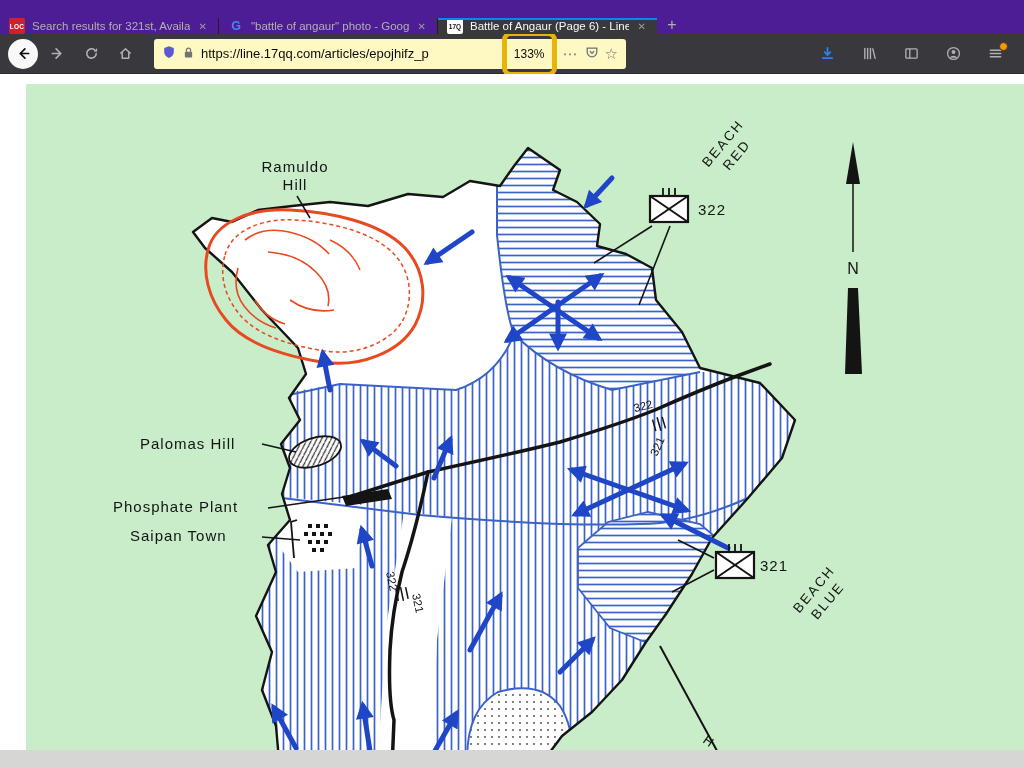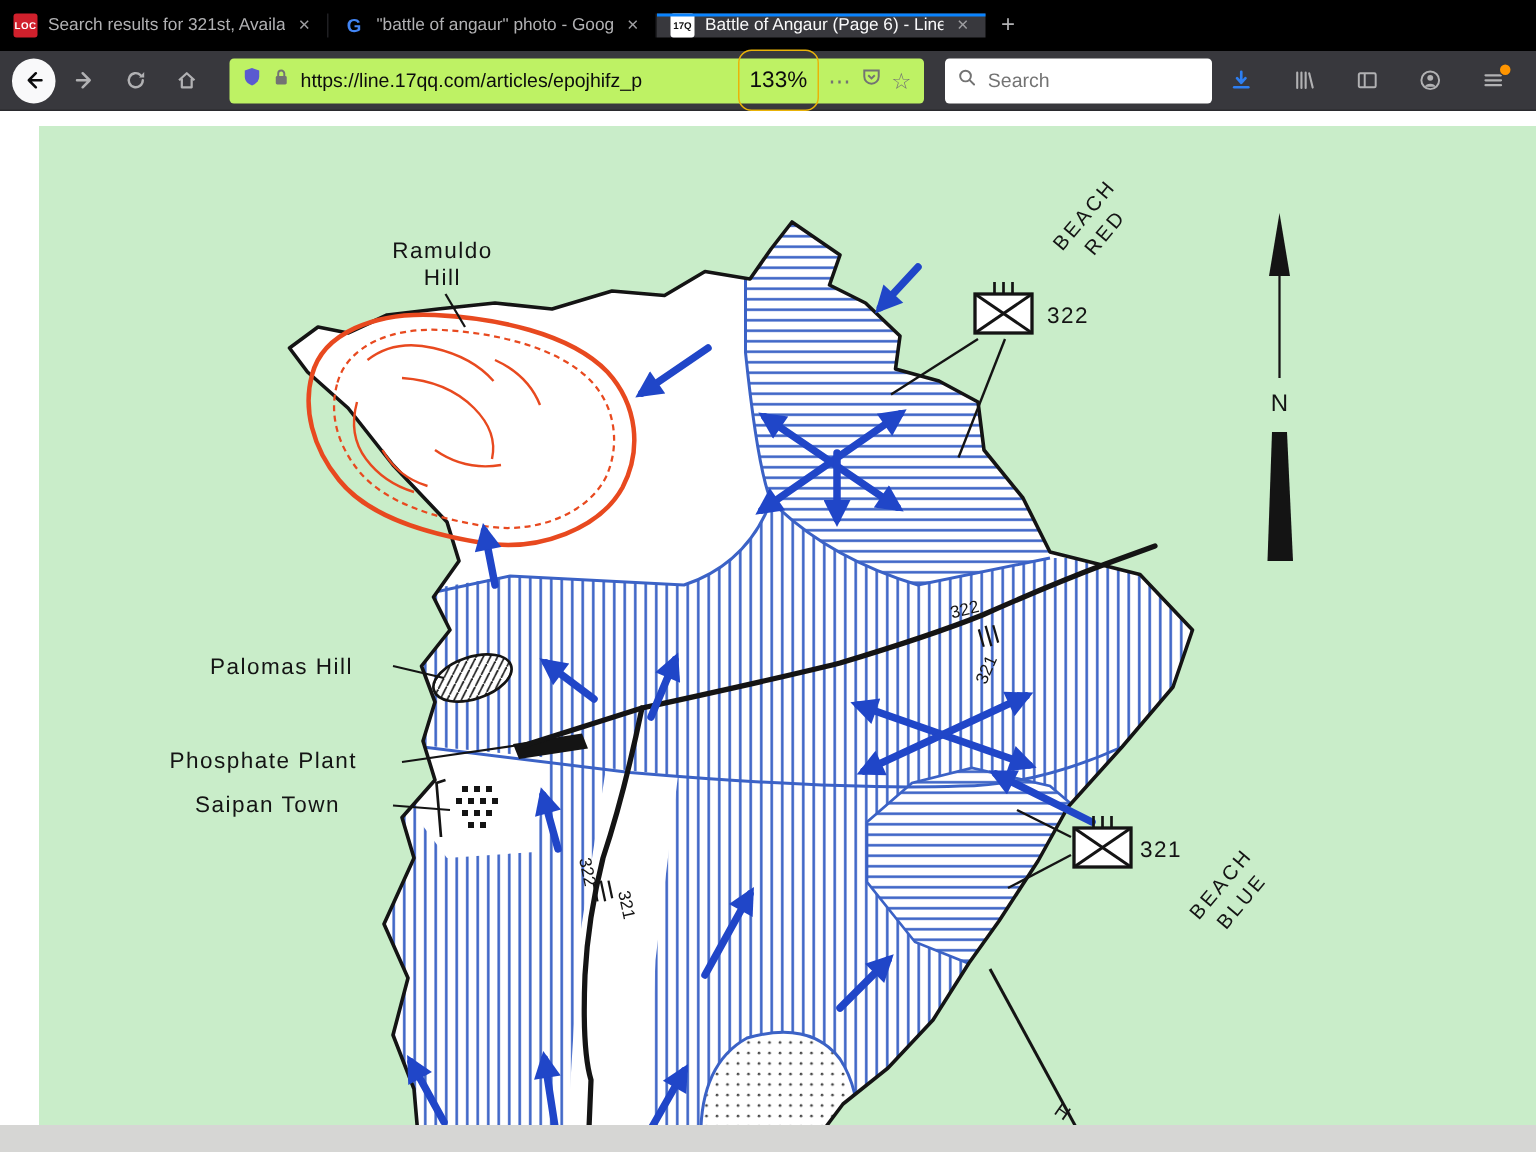--- a/index.html
+++ b/index.html
@@ -1,39 +1,39 @@
 <!DOCTYPE html>
 <html><head>
 <meta charset="utf-8">
 <style>
   html,body{margin:0;padding:0}
   body{width:1024px;height:768px;background:#ffffff;font-family:"Liberation Sans",sans-serif;overflow:hidden;position:relative}
 
   
-  .tabbar{height:34px;background:#000000;display:flex;align-items:center}
+  .tabbar{height:34px;background:#4c1d95;display:flex;align-items:flex-end}
   .tab{width:219px;box-sizing:border-box;display:flex;align-items:center;gap:7px;padding:0 9px;
        color:#b1b1b3;font-size:11.5px;position:relative;border-right:1px solid #1f1f22;cursor:default}
   .tab.active{background:#38383d;color:#f9f9fa;border-right:none}
   .tab.active::before{content:"";position:absolute;top:0;left:0;right:0;height:2px;background:#0a84ff}
   .tab-title{flex:1;white-space:nowrap;overflow:hidden}
   .tab-close{font-size:10px;color:#9d9da0;padding:2px}
   .fav{width:16px;height:16px;display:grid;place-items:center;flex:0 0 16px}
   .fav-loc{background:#d0202c;color:#fff;font-size:6.5px;font-weight:bold;border-radius:2px;letter-spacing:.3px}
   .fav-g{color:#4285f4;font-size:12.5px;font-weight:bold}
   .fav-17{background:#fff;color:#111;font-size:6.5px;font-weight:bold;border-radius:2px}
   .newtab{width:30px;display:grid;place-items:center;color:#b1b1b3;font-size:16px}
 
   
   .navbar{height:40px;background:#38383d;display:flex;align-items:center;padding:0 8px;gap:4px;border-bottom:1px solid #2a2a2e;box-sizing:border-box}
   .nav-btn{width:30px;height:30px;display:grid;place-items:center;border-radius:3px;flex:0 0 auto}
   .btn-back{width:30px;height:30px;border-radius:50%;background:#f9f9fa;display:grid;place-items:center}
-  .urlbar{width:472px;height:30px;background:#bef264;border-radius:3px;display:flex;align-items:center;
+  .urlbar{width:472px;height:30px;background:#fef9c3;border-radius:3px;display:flex;align-items:center;
           padding:0 8px;gap:6px;margin-left:10px;box-sizing:border-box;cursor:text}
   .url-text{font-size:13px;color:#0c0c0d;white-space:nowrap;overflow:hidden;flex:1}
-  .zoom-badge{font-size:15px;border:1px solid #eab308;border-radius:9px;padding:11px 7px;color:#0c0c0d;white-space:nowrap}
+  .zoom-badge{font-size:12px;border:5px solid #eab308;border-radius:9px;padding:11px 7px;color:#0c0c0d;white-space:nowrap}
   .ub-more{color:#737373;font-size:15px;letter-spacing:1px}
   .ub-star{color:#737373;font-size:15px}
   .searchbox{width:182px;height:30px;background:#fff;border-radius:3px;margin-left:10px;display:flex;align-items:center;padding:0 8px;gap:6px;box-sizing:border-box}
   .searchbox input{border:none;outline:none;font-size:13px;width:100%;font-family:"Liberation Sans",sans-serif;color:#0c0c0d;background:transparent}
   .searchbox input::placeholder{color:#737373}
   .nav-right{margin-left:auto;display:flex;align-items:center;gap:12px;padding-right:6px}
   .menu-wrap{position:relative}
   .menu-dot{position:absolute;top:3px;right:2px;width:7px;height:7px;border-radius:50%;background:#ff9500;border:1px solid #38383d}
 
   
@@ -102,29 +102,20 @@
     <span class="ub-more">⋯</span>
     <span>
       <svg width="14" height="14" viewBox="0 0 16 16">
           <path d="M2.5 3.5 h11 v4.5 a5.5 5.5 0 0 1 -11 0 Z" fill="none" stroke="#737373" stroke-width="1.5"></path>
           <path d="M5.5 7 L8 9.5 L10.5 7" stroke="#737373" stroke-width="1.5" fill="none"></path>
         </svg>
     </span>
     <span class="ub-star">☆</span>
   </div>
 
-  <div class="searchbox">
-    <span>
-      <svg width="13" height="13" viewBox="0 0 16 16">
-          <circle cx="7" cy="7" r="4.4" fill="none" stroke="#737373" stroke-width="1.6"></circle>
-          <line x1="10.4" y1="10.4" x2="14" y2="14" stroke="#737373" stroke-width="1.6" stroke-linecap="round"></line>
-        </svg>
-    </span>
-    <input placeholder="Search" style="">
-  </div>
 
   <div class="nav-right">
     <div class="nav-btn">
       <svg width="15" height="15" viewBox="0 0 16 16">
           <path d="M8 2 V9 M5 6.5 L8 9.8 L11 6.5" stroke="#2e7ff1" stroke-width="1.9" fill="none" stroke-linecap="round" stroke-linejoin="round"></path>
           <path d="M3 13 H13" stroke="#2e7ff1" stroke-width="1.9" stroke-linecap="round"></path>
         </svg>
     </div>
     <div class="nav-btn">
       <svg width="15" height="15" viewBox="0 0 16 16">

